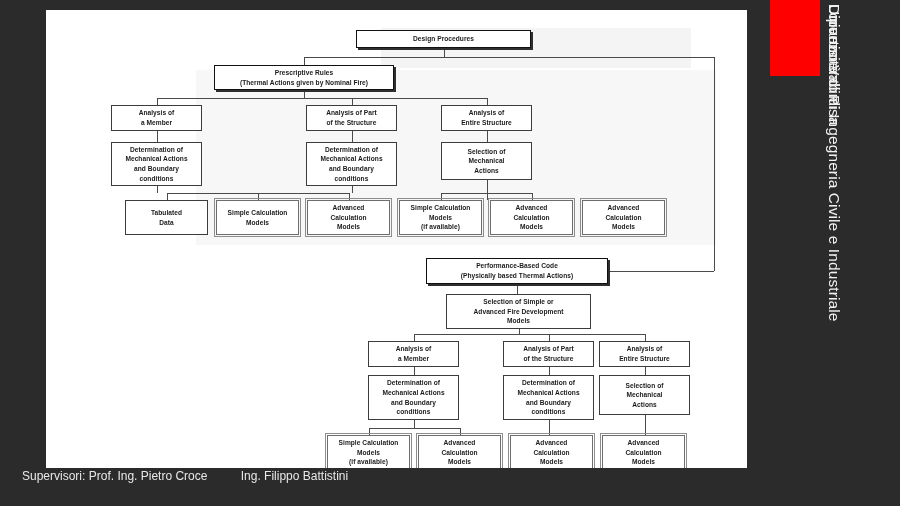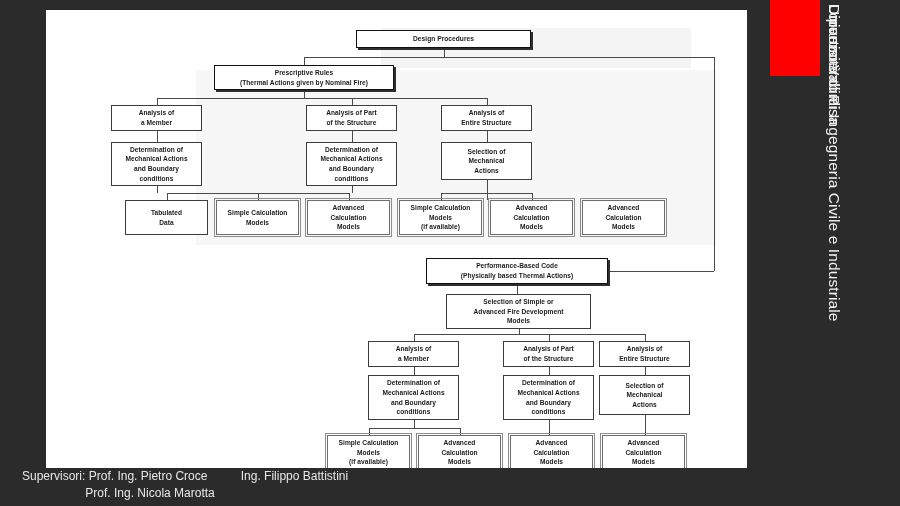--- a/index.html
+++ b/index.html
@@ -138,24 +138,20 @@
   <span class="vt vt1">Lorenzo Vallini</span>
   <span class="vt vt2">Dipartimento di Ingegneria Civile e Industriale</span>
   <span class="vt vt3">Università di Pisa</span>
 </div>
 
 <div class="supervisors">
   <span class="sup-row">
     <span class="sup-label">Supervisori:</span>
     <span>Prof. Ing. Pietro Croce</span>
     <span class="sup-right">Ing. Filippo Battistini</span>
-  </span>
-  <span class="sup-row">
-    <span class="sup-indent"></span>
-    <span>Prof. Ing. Nicola Marotta</span>
   </span>
 </div>
 
 <div class="image-panel">
   <div class="chart-plate"></div>
   <div class="chart-plate2"></div>
   <div class="chart" id="chart-canvas">
       <div class="node heavy" style="left: 310px; top: 20px; width: 175px; height: 18px;">
         <span>Design Procedures</span>
       </div>

